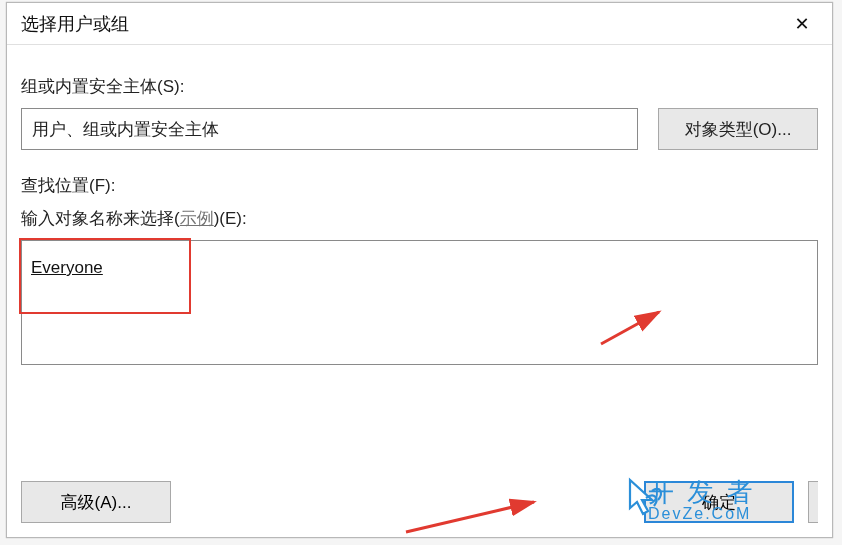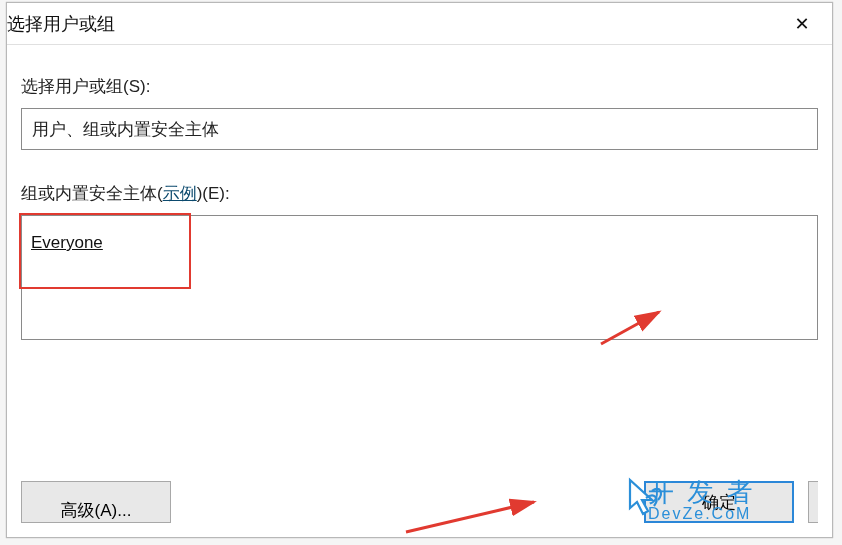--- a/index.html
+++ b/index.html
@@ -22,20 +22,21 @@
     border: 1px solid #b8b8b8;
     box-shadow: 0 0 1px rgba(0,0,0,0.3);
   }
   .titlebar {
     height: 42px;
     display: flex;
     align-items: center;
     border-bottom: 1px solid #e0e0e0;
   }
   .titlebar .title {
+    padding-left: 14px;
     font-size: 18px;
     color: #111;
   }
   .close-btn {
     width: 60px;
     height: 100%;
     display: flex;
     align-items: center;
     justify-content: center;
     margin-left: auto;
@@ -48,21 +49,21 @@
     padding: 30px 14px 10px 14px;
   }
   .label {
     font-size: 17px;
     color: #222;
     margin-bottom: 10px;
   }
   .row {
     display: flex;
     gap: 20px;
-    margin-bottom: 32px;
+    margin-bottom: 24px;
     justify-content: flex-end;
   }
   .readonly {
     flex: 1;
     height: 42px;
     border: 1px solid #8a8a8a;
     background: #fff;
     padding: 8px 10px;
     font-size: 17px;
     color: #222;
@@ -75,21 +76,21 @@
     border: 1px solid #a8a8a8;
     background: #e8e8e8;
     font-size: 17px;
     color: #222;
     display: flex;
     align-items: center;
     justify-content: center;
     cursor: pointer;
   }
   .example-link {
-    color: #0c4a6e;
+    color: #737373;
     text-decoration: underline;
     cursor: pointer;
   }
   .name-area-row {
     display: flex;
     gap: 20px;
     align-items: center;
   }
   .name-area {
     flex: 1;
@@ -120,21 +121,21 @@
     display: flex;
     justify-content: space-between;
   }
   .adv-btn {
     width: 150px;
     height: 42px;
     border: 1px solid #a8a8a8;
     background: #e8e8e8;
     font-size: 17px;
     display: flex;
-    align-items: flex-end;
+    align-items: center;
     justify-content: center;
     cursor: pointer;
   }
   .ok-cancel {
     display: flex;
     gap: 14px;
   }
   .ok-btn {
     width: 150px;
     height: 42px;
@@ -196,30 +197,34 @@
 
   <div class="titlebar">
     <span class="title">选择用户或组</span>
     <div class="close-btn">
       <span>✕</span>
     </div>
   </div>
 
   <div class="content">
 
-    <div class="label">选择用户或组(S):</div>
+    <div class="label">组或内置安全主体(S):</div>
     <div class="row">
       <div class="readonly">
         <span>用户、组或内置安全主体</span>
       </div>
-    </div>
-
+      <div class="side-btn">
+        <span>对象类型(O)...</span>
+      </div>
+    </div>
+
+    <div class="label">查找位置(F):</div>
 
     <div class="label">
-      <span>组或内置安全主体(</span><span class="example-link">示例</span><span>)(E):</span>
+      <span>输入对象名称来选择(</span><span class="example-link">示例</span><span>)(E):</span>
     </div>
     <div class="name-area-row">
       <div class="name-area">
         <div class="name-entry-box">
           <span class="name-entry-text">Everyone</span>
         </div>
       </div>
     </div>
 
   </div>

